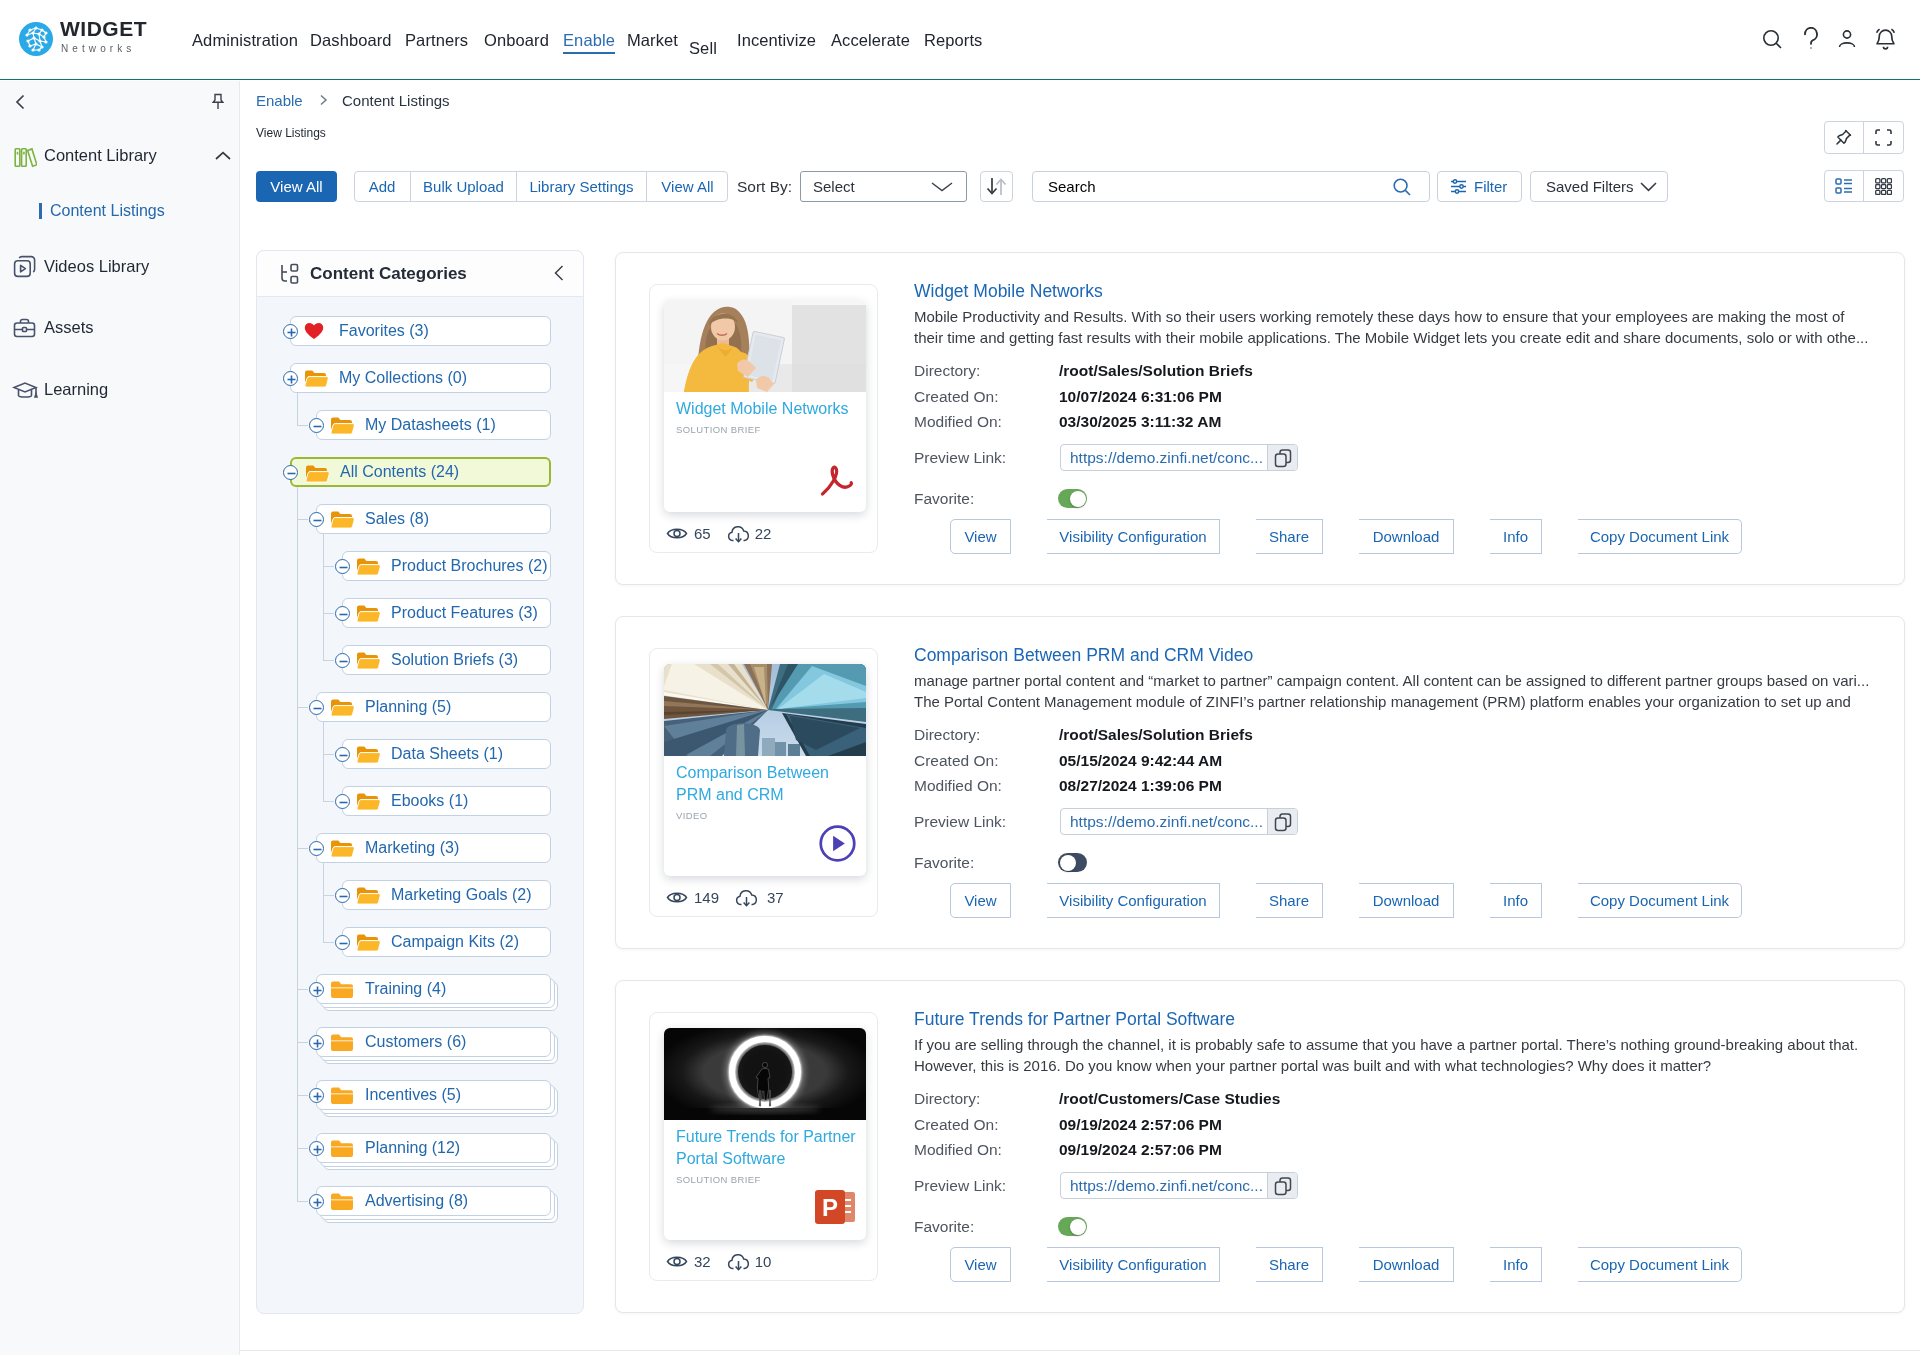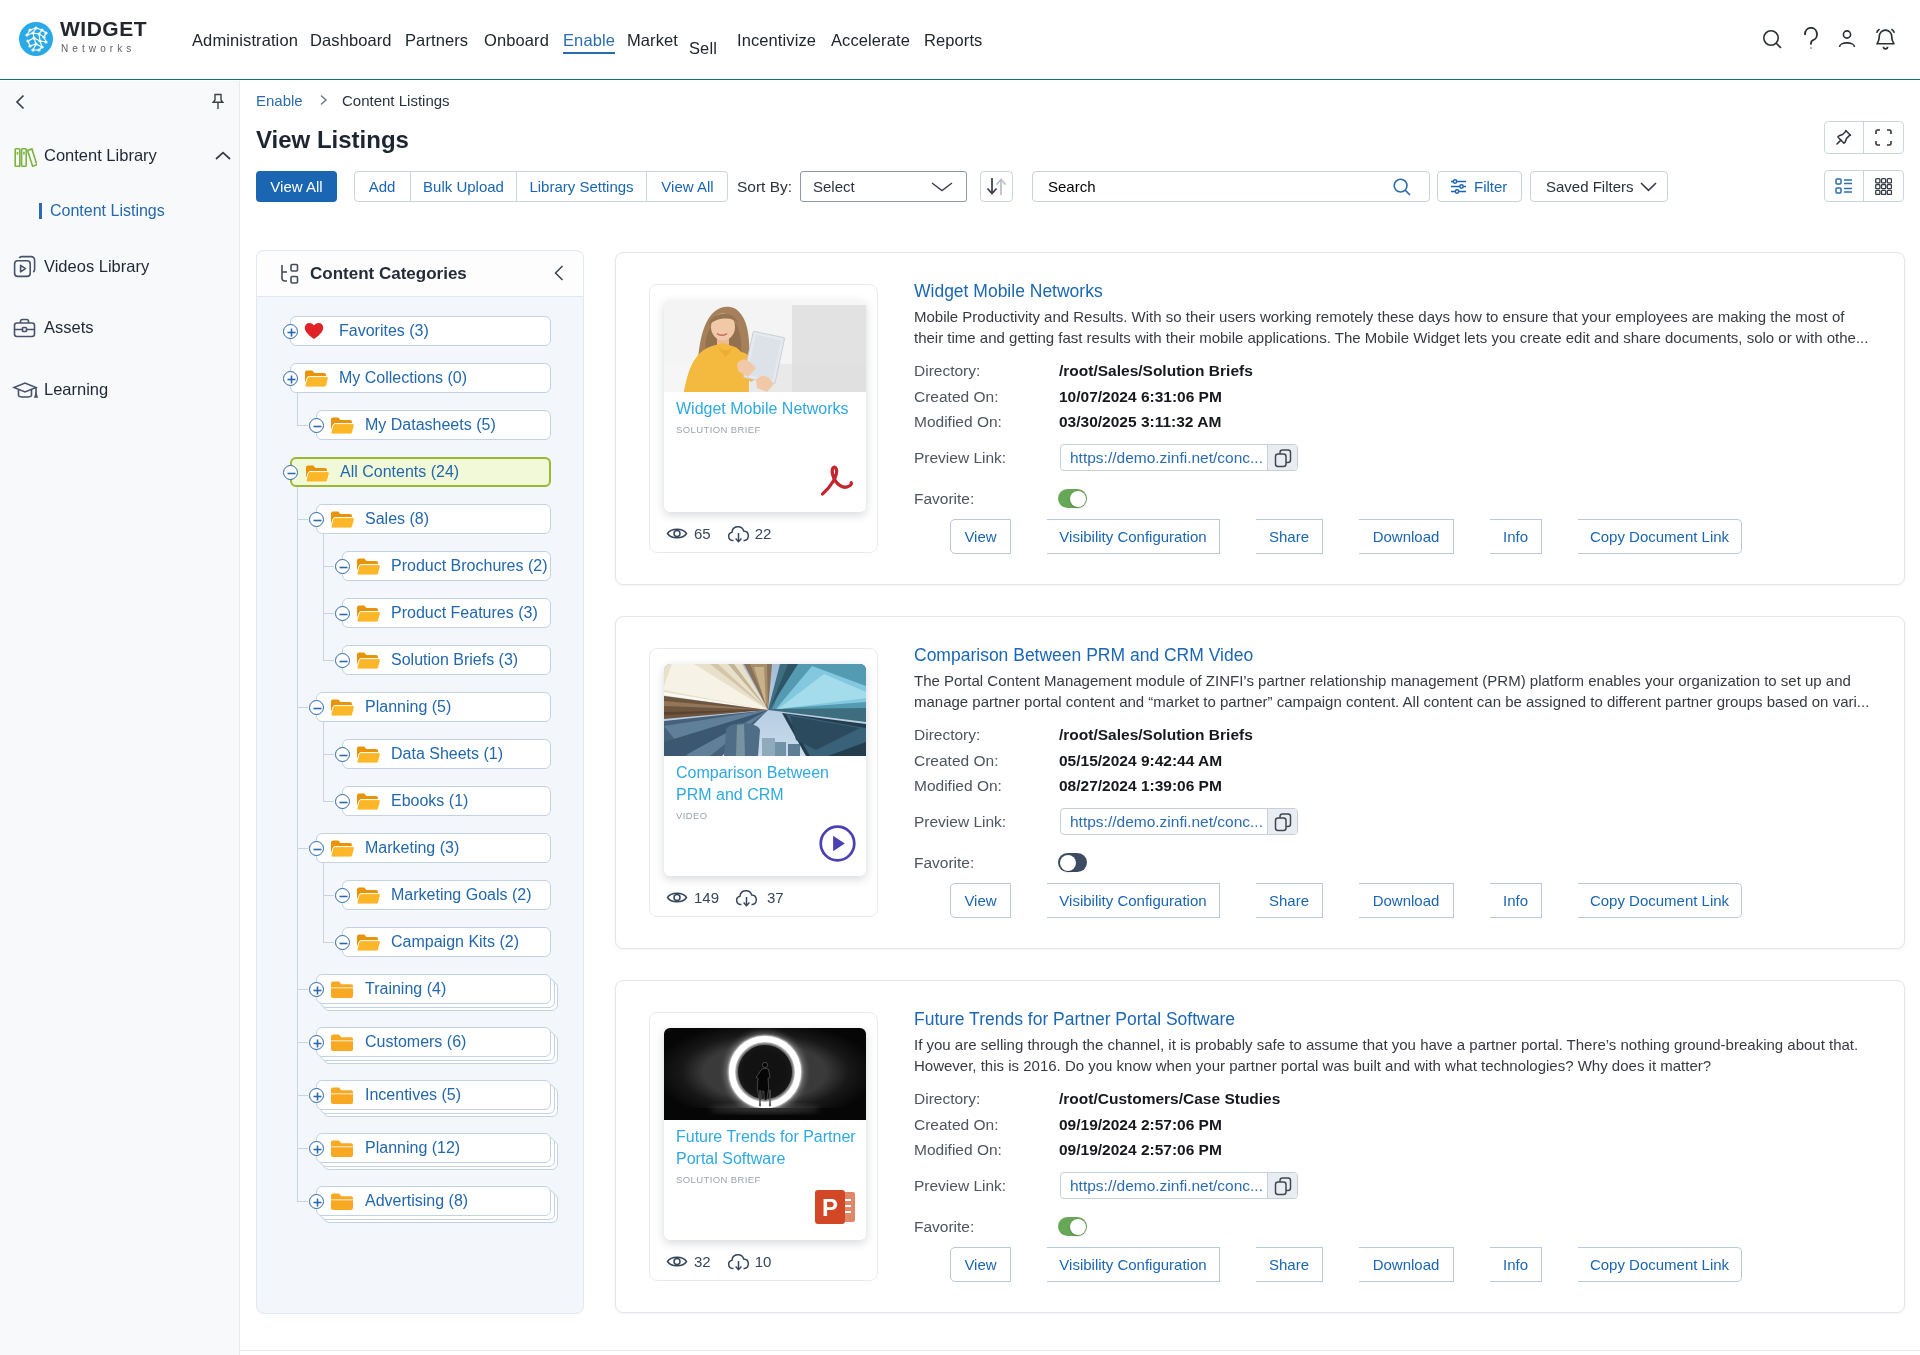--- a/index.html
+++ b/index.html
@@ -7,21 +7,21 @@
 .abs{position:absolute;}
 
 #topbar{position:absolute;left:0;top:0;width:1920px;height:80px;background:#fff;border-bottom:1px solid #0f766e;}
 .navitem{position:absolute;top:0;height:80px;line-height:80px;font-size:16.5px;color:#21262e;letter-spacing:0.1px;}
 .navitem.active{color:#2b6cb0;}
 .navitem.active:after{content:"";position:absolute;left:0;right:0;bottom:26px;height:2px;background:#2b6cb0;}
 
 #sidebar{position:absolute;left:0;top:81px;width:240px;height:1274px;background:#f8f9fb;border-right:1px solid #e8ebee;}
 .sideitem{position:absolute;left:44px;font-size:16.5px;color:#1f2733;}
 
-.h1{position:absolute;left:256px;top:126px;font-size:24px;font-weight:700;color:#1d2530;}
+.h1{position:absolute;left:256px;top:126px;font-size:12px;font-weight:400;color:#1d2530;}
 .btn{position:absolute;display:flex;align-items:center;justify-content:center;font-size:15px;border-radius:4px;}
 .crumb{font-size:15px;}
 
 .node{position:absolute;height:30px;background:#fff;border:1px solid #c3d2e2;border-radius:6px;}
 .node .lbl{position:absolute;left:48px;top:0;height:28px;line-height:28px;font-size:16px;color:#2368ae;white-space:nowrap;}
 .node.hl{background:#f2f9d9;border:2px solid #9bb734;}
 .node.hl .lbl{line-height:26px;}
 .circ{position:absolute;width:15px;height:15px;border-radius:50%;background:#fff;border:1.5px solid #2b69ae;color:#2b69ae;text-align:center;z-index:3;}
 .circ svg{display:block;}
 .stackA,.stackB{position:absolute;background:#fff;border:1px solid #c3d2e2;border-radius:6px;}
@@ -309,21 +309,21 @@
       <svg width="15" height="15" viewBox="0 0 15 15">
         <line x1="3.5" y1="7.5" x2="11.5" y2="7.5" stroke="#2b69ae" stroke-width="1.6"></line>
         <line x1="7.5" y1="3.5" x2="7.5" y2="11.5" stroke="#2b69ae" stroke-width="1.6"></line>
       </svg>
     </div>
     <div class="node" style="left:316px;top:410px;width:235px;">
       <div class="abs" style="left:13px;top:5px;"><svg width="24" height="19" viewBox="0 0 24 19">
           <path d="M1 14 V3.4 a2 2 0 0 1 2-2 h5.3 l2.1 2.6 H20 a2 2 0 0 1 2 2 V7 H6 a3 3 0 0 0-2.9 2.2z" fill="#e8940a"></path>
           <path d="M5.6 7.6 H22.6 a1.7 1.7 0 0 1 1.64 2.14 l-1.8 6.7 a2.2 2.2 0 0 1-2.12 1.63 H2.6 a1.55 1.55 0 0 1-1.5-1.95 l1.85-6.85 A2.4 2.4 0 0 1 5.6 7.6z" fill="#fcb728" stroke="#fff" stroke-width="0.9"></path>
         </svg></div>
-      <div class="lbl">My Datasheets (5)</div>
+      <div class="lbl">My Datasheets (1)</div>
     </div>
     <div class="circ" style="left:308.5px;top:417.5px;">
       <svg width="15" height="15" viewBox="0 0 15 15">
         <line x1="3.5" y1="7.5" x2="11.5" y2="7.5" stroke="#2b69ae" stroke-width="1.6"></line>
       </svg>
     </div>
     <div class="node hl" style="left:290px;top:457px;width:261px;">
       <div class="abs" style="left:13px;top:5px;"><svg width="24" height="19" viewBox="0 0 24 19">
           <path d="M1 14 V3.4 a2 2 0 0 1 2-2 h5.3 l2.1 2.6 H20 a2 2 0 0 1 2 2 V7 H6 a3 3 0 0 0-2.9 2.2z" fill="#e8940a"></path>
           <path d="M5.6 7.6 H22.6 a1.7 1.7 0 0 1 1.64 2.14 l-1.8 6.7 a2.2 2.2 0 0 1-2.12 1.63 H2.6 a1.55 1.55 0 0 1-1.5-1.95 l1.85-6.85 A2.4 2.4 0 0 1 5.6 7.6z" fill="#fcb728" stroke="#fff" stroke-width="0.9"></path>
@@ -671,22 +671,22 @@
               <path d="M6.5 16.5 H5.5 A4.2 4.2 0 0 1 5 8.2 A6 6 0 0 1 16.7 7 A4.8 4.8 0 0 1 17.5 16.5 h-1"></path>
               <line x1="11.5" y1="9" x2="11.5" y2="17.5"></line>
               <polyline points="8.6,14.6 11.5,17.7 14.4,14.6"></polyline>
             </svg>
           </span>
           <span style="margin-left:9px;">37</span>
         </div>
 </div>
 <div class="ctitle">Comparison Between PRM and CRM Video</div>
 <div class="cdesc">
+        <div>manage partner portal content and “market to partner” campaign content. All content can be assigned to different partner groups based on vari...</div>
         <div>The Portal Content Management module of ZINFI’s partner relationship management (PRM) platform enables your organization to set up and</div>
-        <div>manage partner portal content and “market to partner” campaign content. All content can be assigned to different partner groups based on vari...</div>
       </div>
 <div class="lab" style="top:109px;">Directory:</div>
       <div class="val" style="top:109px;">/root/Sales/Solution Briefs</div>
 <div class="lab" style="top:135px;">Created On:</div>
       <div class="val" style="top:135px;">05/15/2024 9:42:44 AM</div>
 <div class="lab" style="top:160px;">Modified On:</div>
       <div class="val" style="top:160px;">08/27/2024 1:39:06 PM</div>
 <div class="lab" style="top:196px;">Preview Link:</div>
 <div class="linkbox" style="top:191px;">
         <div class="txt">https://demo.zinfi.net/conc...</div>

